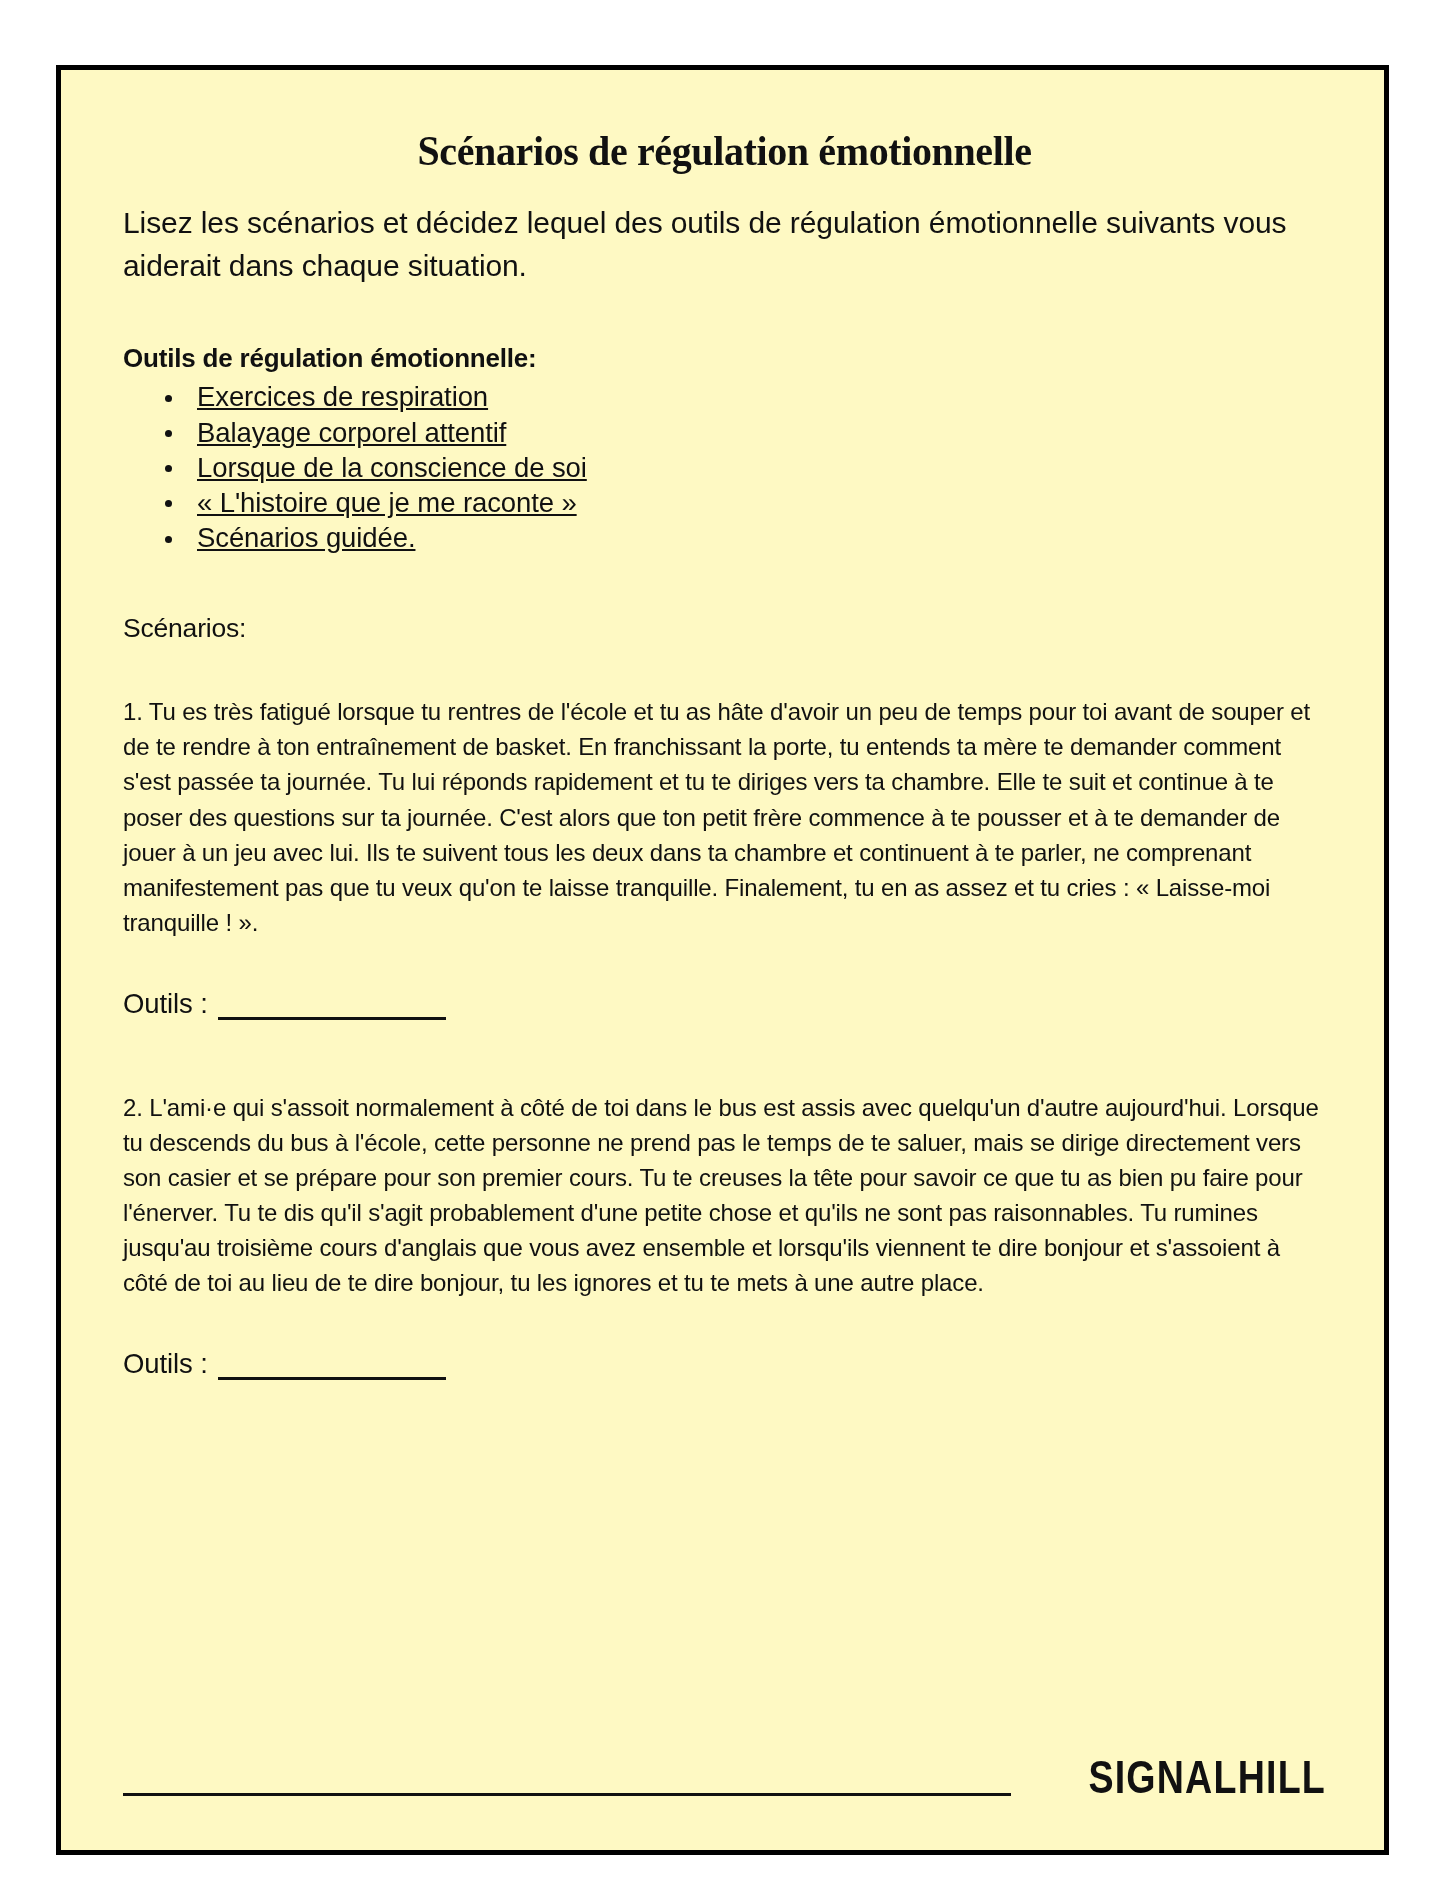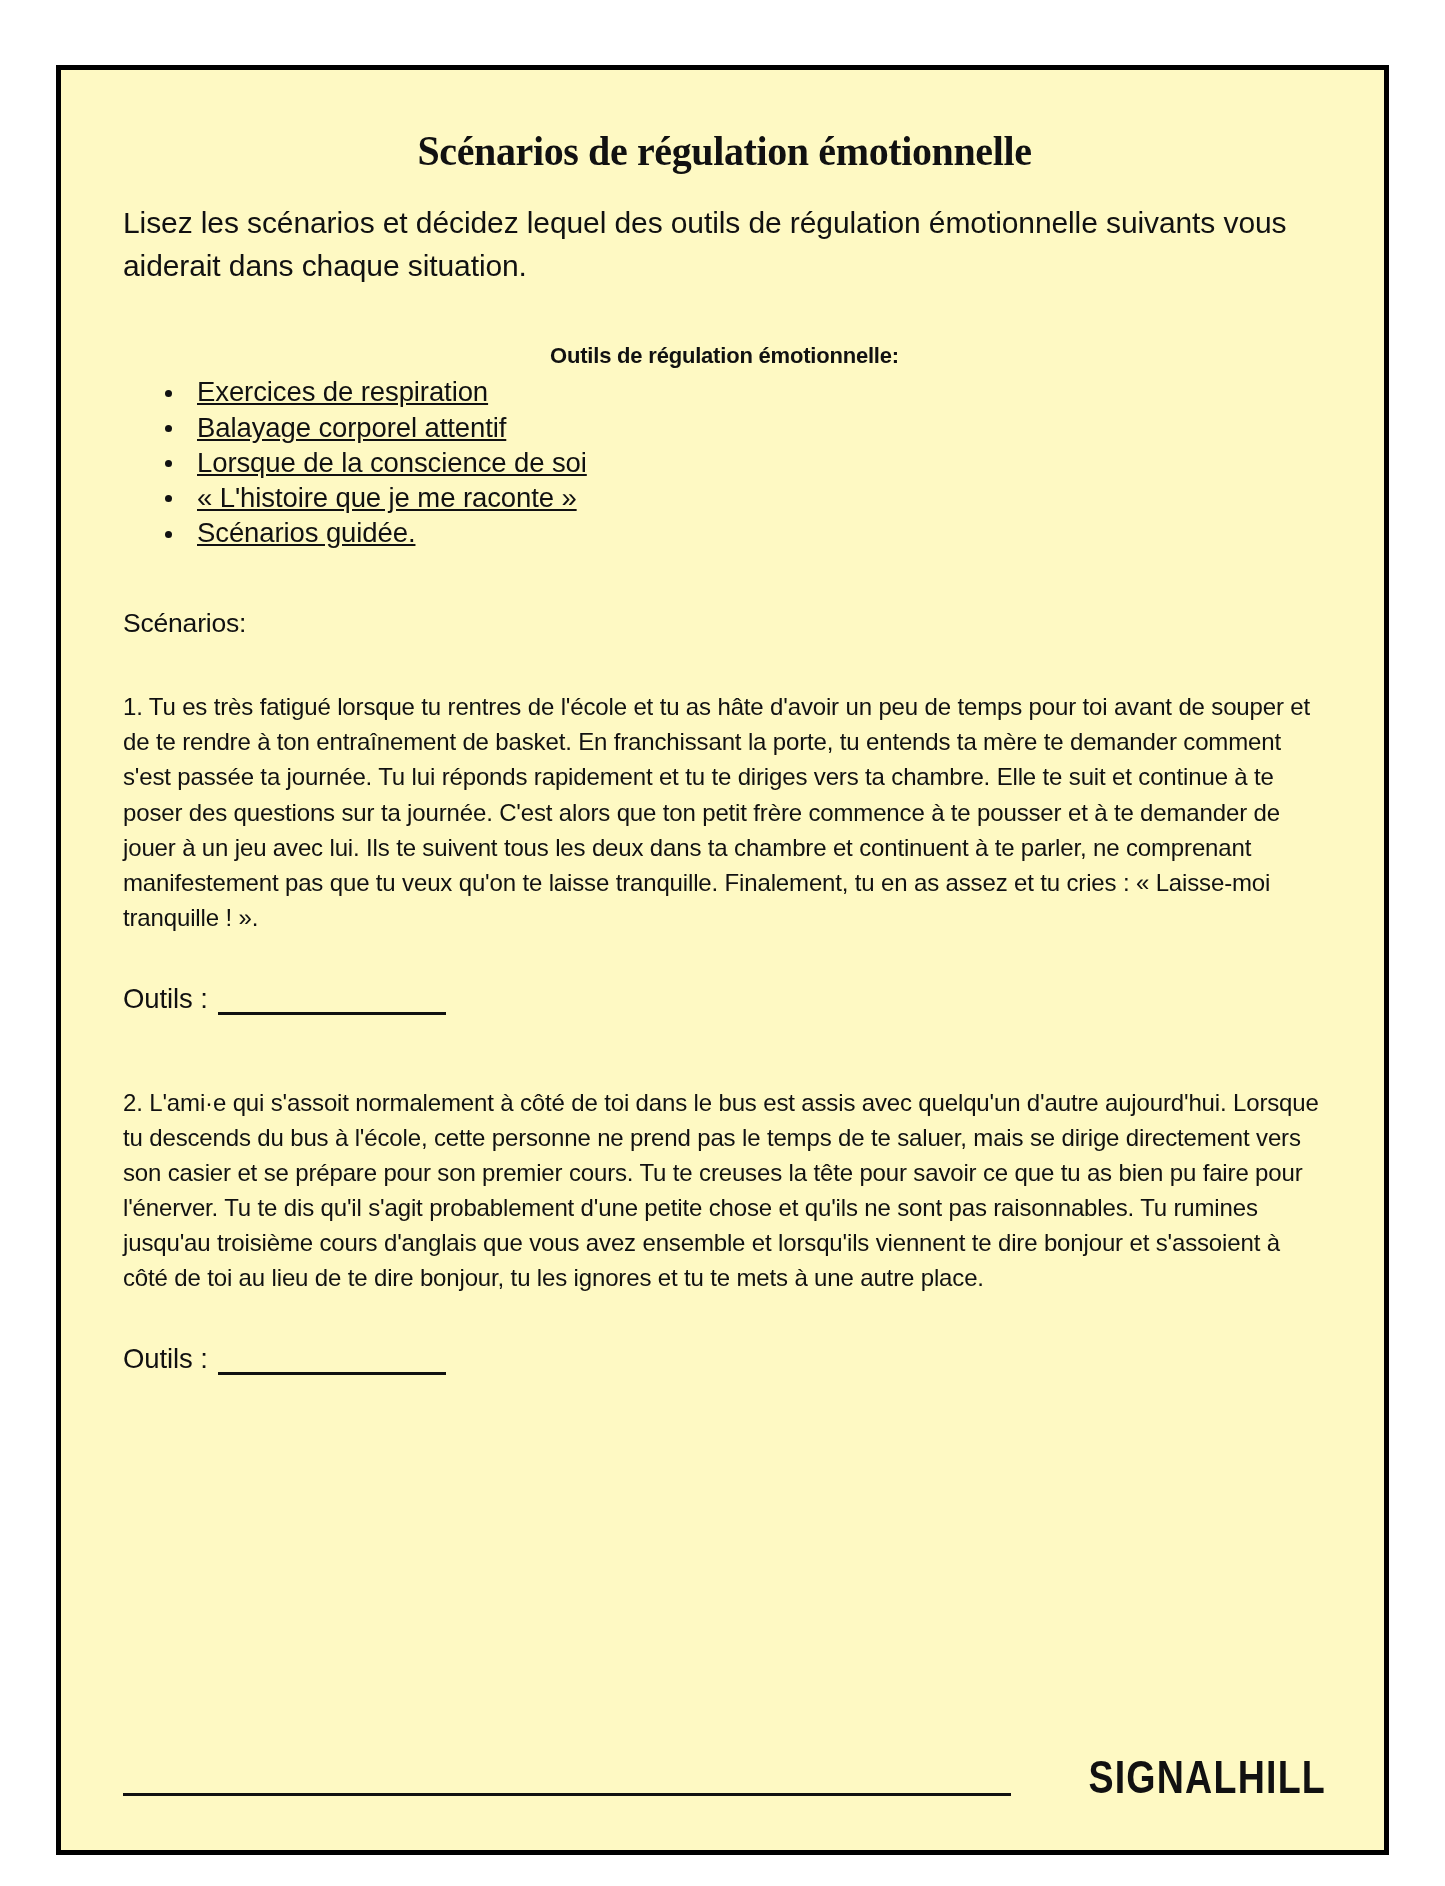--- a/index.html
+++ b/index.html
@@ -43,25 +43,24 @@
     line-height: 1.1;
     transform: scaleX(0.93);
   }
   .intro {
     font-size: 30px;
     line-height: 1.42;
     margin: 28px 0 0 0;
     letter-spacing: -0.1px;
   }
   .section-head {
-    font-size: 22px;
+    font-size: 26px;
     font-weight: bold;
     margin: 56px 0 0 0;
     letter-spacing: -0.2px;
-    text-align: center;
   }
   ul.tools {
     list-style: none;
     margin: 5px 0 0 0;
     padding: 0 0 0 38px;
     text-decoration: underline;
   }
   ul.tools li {
     font-size: 27.5px;
     line-height: 1.28;

